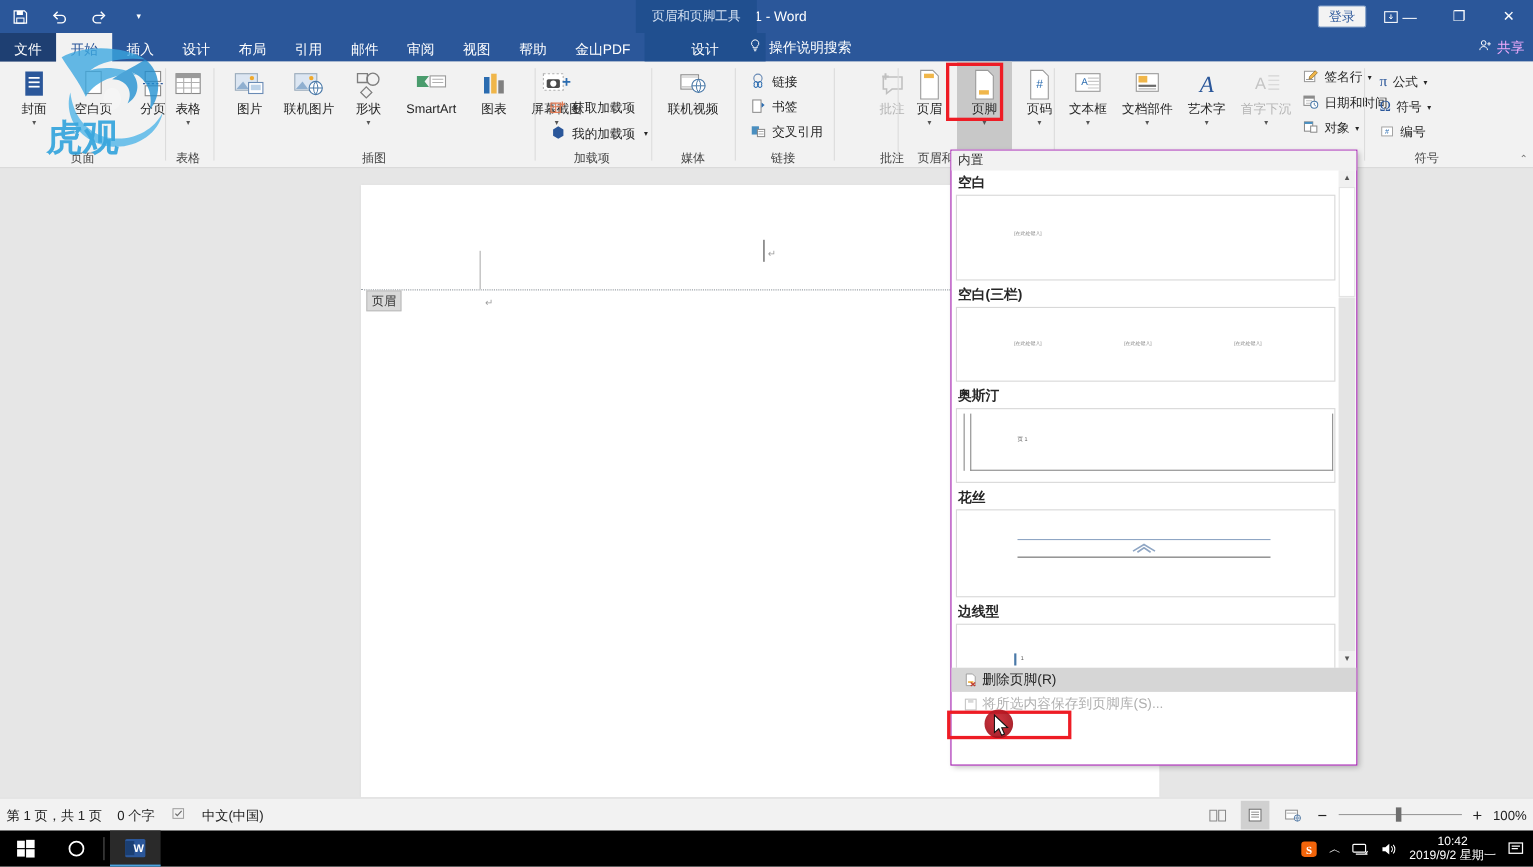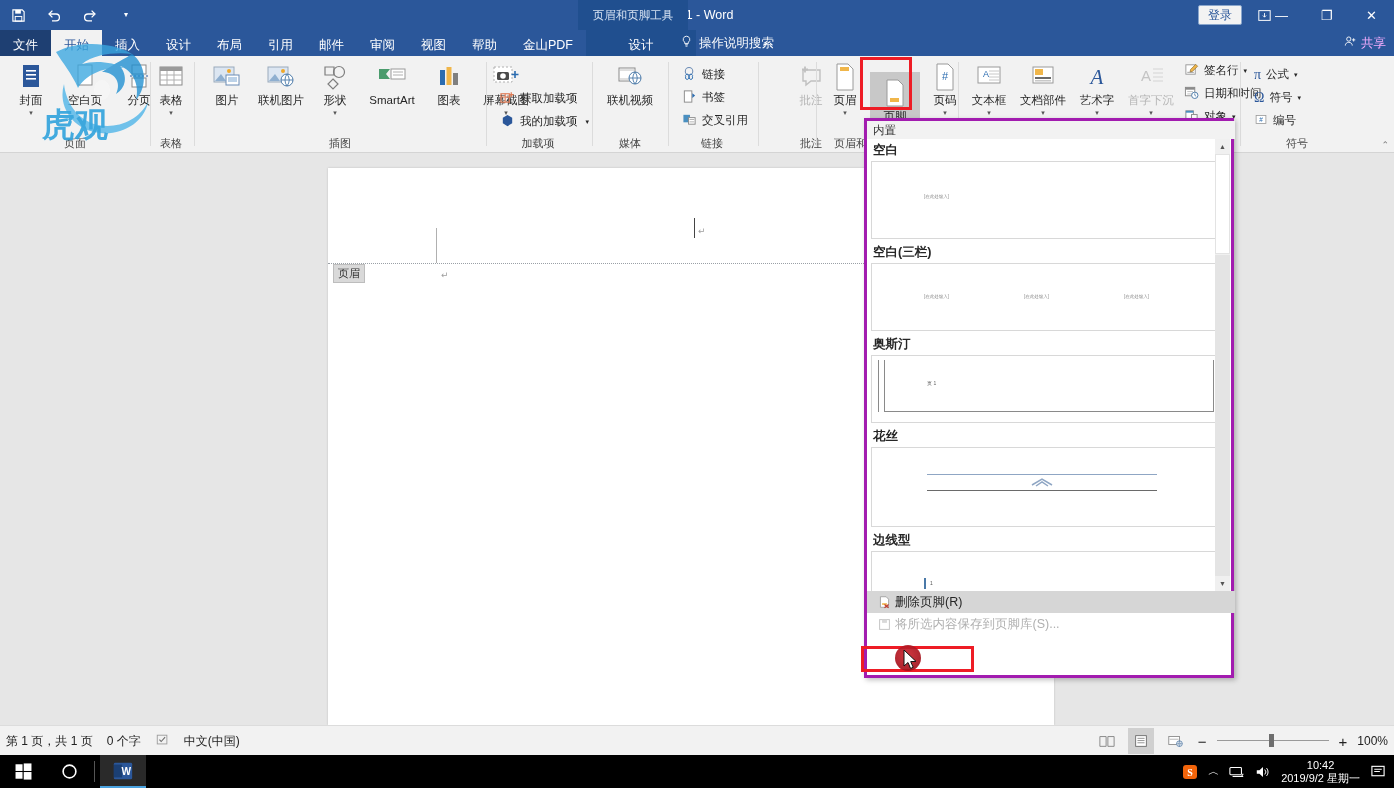--- a/index.html
+++ b/index.html
@@ -85,21 +85,21 @@
     width: 54px; min-height: 70px; padding-top: 4px;
     display: flex; flex-direction: column; align-items: center;
     font-size: 11.5px; color: #262626; text-align: center;
   }
   .btn .ic { height: 34px; display: flex; align-items: center; justify-content: center; }
   .btn .lb { line-height: 13px; }
   .btn .caret { font-size: 7px; color: #555; line-height: 9px; margin-top: 1px; }
   .btn.w60 { width: 60px; }
   .btn.w50 { width: 50px; }
   .btn.disabled { color: #b4b4b4; }
-  .btn.sel { background: #c8c8c8; margin-top: 16px; }
+  .btn.sel { background: #c8c8c8; }
 
   .smallbtn {
     display: flex; align-items: center; gap: 5px; height: 23px; padding: 0 4px;
     font-size: 11.5px; color: #262626; white-space: nowrap;
   }
   .stack { display: flex; flex-direction: column; padding-top: 3px; }
 
   
   .docarea {
     position: absolute; left: 0; top: 153px; width: 1394px; height: 572px;
@@ -116,22 +116,22 @@
   .hdr-tag {
     position: absolute; left: 5px; top: 96px; background: #d9d9d9; color: #303030;
     font-size: 11px; padding: 1px 4px; border: 1px solid #bdbdbd;
   }
   .tick-v { position: absolute; background: #b0b0b0; width: 1px; }
   .caret-doc { position: absolute; width: 1px; background: #444; }
   .pilcrow { position: absolute; color: #9e9e9e; font-size: 9px; }
 
   
   .gallery {
-    position: absolute; left: 864px; top: 118px; width: 370px; height: 560px;
-    background: #fff; border: 3px solid #a21caf; box-shadow: 2px 2px 5px rgba(0,0,0,.25);
+    position: absolute; left: 864px; top: 136px; width: 370px; height: 560px;
+    background: #fff; border: 1px solid #a21caf; box-shadow: 2px 2px 5px rgba(0,0,0,.25);
   }
   .g-head {
     position: absolute; left: 0; top: 0; width: 368px; height: 18px;
     background: #f2f2f2; font-size: 11.5px; color: #333; padding-left: 6px; line-height: 18px;
   }
   .g-scroll {
     position: absolute; left: 0; top: 18px; width: 353px; height: 452px; overflow: hidden;
   }
   .g-item { position: relative; width: 353px; }
   .g-title { font-size: 12.5px; color: #262626; font-weight: bold; padding: 3px 0 2px 6px; }

